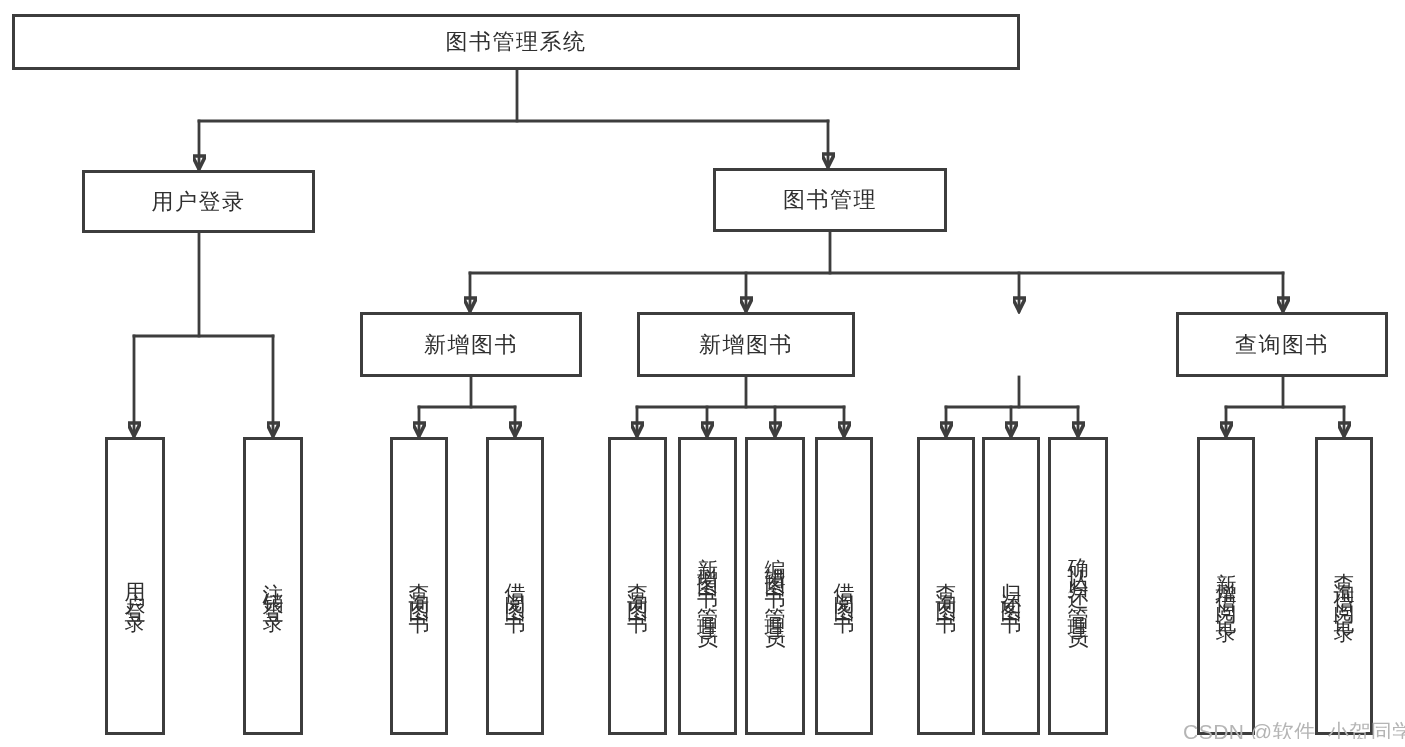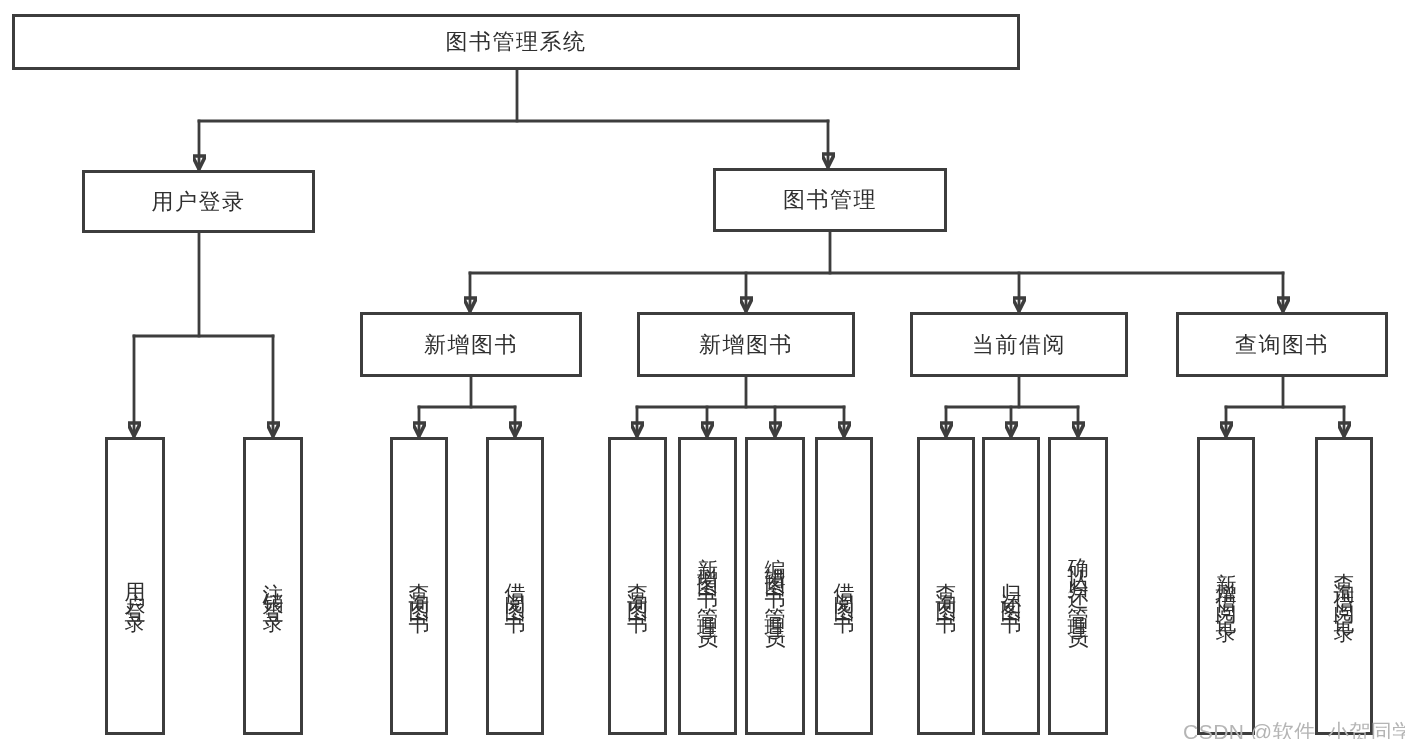--- a/index.html
+++ b/index.html
@@ -97,21 +97,20 @@
     <path d="M1344,407 V436" marker-end="url(#ah)"></path>
   </svg>
 
   <div class="node" style="left:12px;top:14px;width:1008px;height:56px">图书管理系统</div>
 
   <div class="node" style="left:82px;top:170px;width:233px;height:63px">用户登录</div>
   <div class="node" style="left:713px;top:168px;width:234px;height:64px">图书管理</div>
 
   <div class="node" style="left:360px;top:312px;width:222px;height:65px">新增图书</div>
   <div class="node" style="left:637px;top:312px;width:218px;height:65px">新增图书</div>
-  <div class="node" style="left:910px;top:312px;width:218px;height:65px">当前借阅</div>
   <div class="node" style="left:1176px;top:312px;width:212px;height:65px">查询图书</div>
 
   <div class="node leaf" style="left:105px;top:437px;width:60px;height:298px">用户登录</div>
   <div class="node leaf" style="left:243px;top:437px;width:60px;height:298px">注销登录</div>
 
   <div class="node leaf" style="left:390px;top:437px;width:58px;height:298px">查询图书</div>
   <div class="node leaf" style="left:486px;top:437px;width:58px;height:298px">借阅图书</div>
 
   <div class="node leaf" style="left:608px;top:437px;width:59px;height:298px">查询图书</div>
   <div class="node leaf" style="left:678px;top:437px;width:59px;height:298px">新增图书（管理员）</div>

